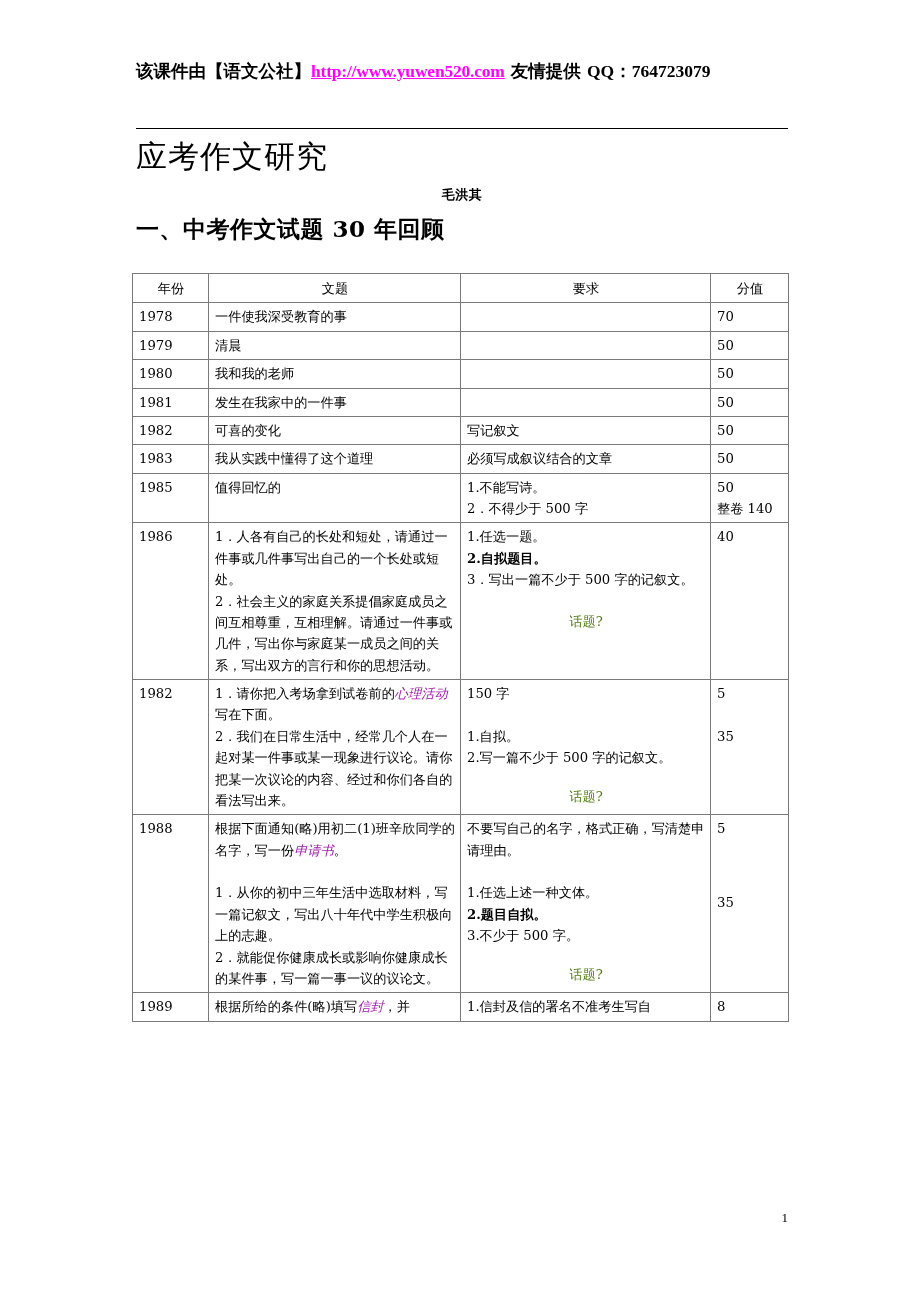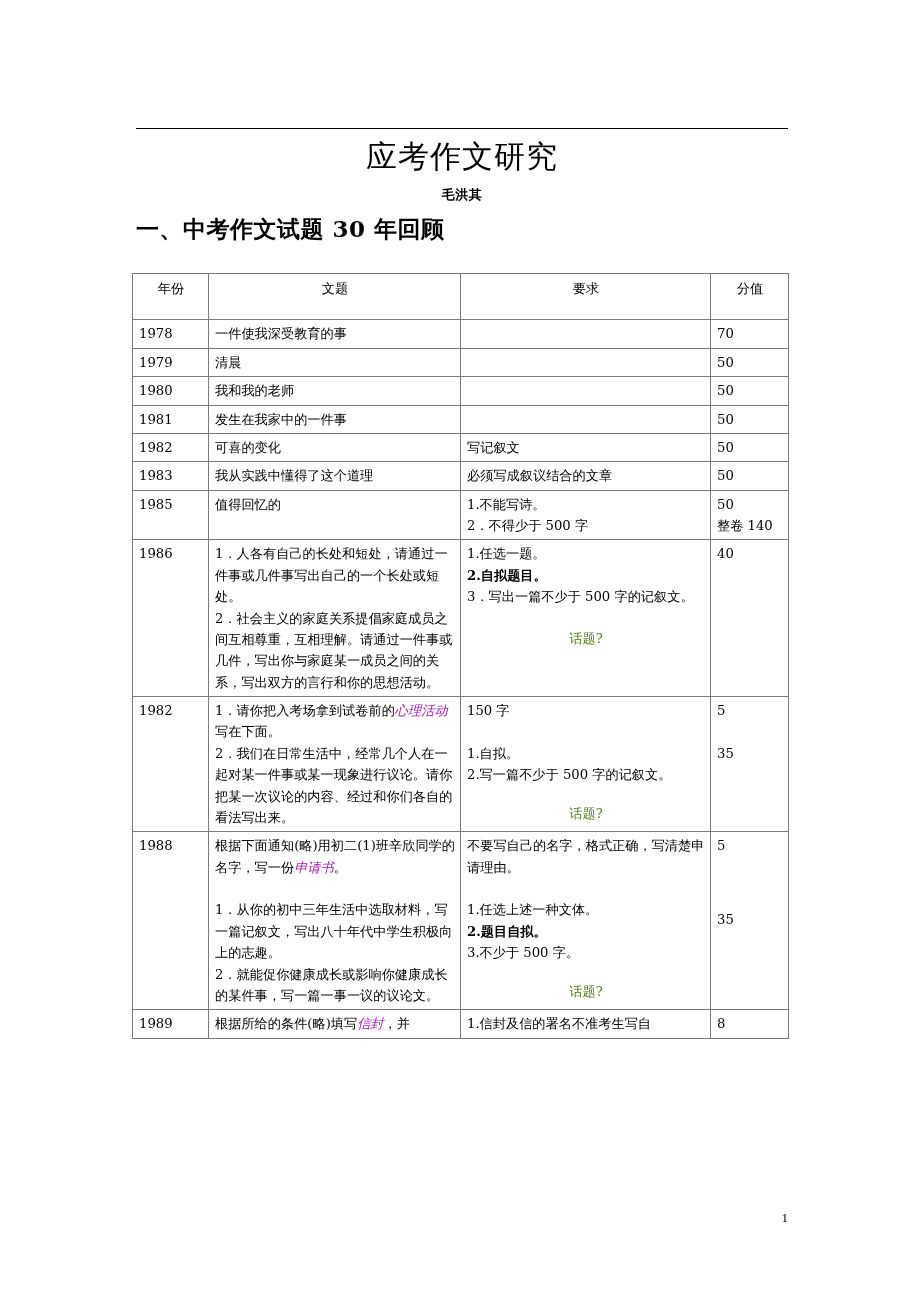--- a/index.html
+++ b/index.html
@@ -53,21 +53,20 @@
     width: 652px;
     height: 0;
     border-top: 1.4px solid #000;
   }
   
   .doc-title {
     position: absolute;
     left: 136px;
     top: 138px;
     width: 652px;
-    text-align: center;
     font-size: 31px;
     line-height: 1.2;
     font-family: "DejaVu Serif", "Liberation Serif", serif;
     letter-spacing: 1px;
   }
   .doc-author {
     position: absolute;
     left: 136px;
     top: 186px;
     width: 652px;
@@ -102,21 +101,21 @@
     vertical-align: top;
     padding: 3px 5px 3px 6px;
     line-height: 1.62;
     font-weight: normal;
     font-size: 13.2px;
   }
   table.exam thead td {
     text-align: center;
     vertical-align: middle;
     padding-top: 4px;
-    padding-bottom: 20px;
+    padding-bottom: 3px;
   }
   .col-year   { width: 76px; }
   .col-topic  { width: 252px; }
   .col-req    { width: 250px; }
   .col-score  { width: 78px; }
   thead .col-year, thead .col-score { text-align: center; }
 
   .topic-cell { font-weight: bold; }
   .topic-cell.plain { font-weight: normal; }
   .red { color: #a21caf; font-style: italic; }
@@ -138,20 +137,23 @@
     top: 1210px;
     font-size: 13px;
     font-family: "Liberation Serif", "DejaVu Serif", serif;
   }
 </style>
 </head>
 <body>
 
 <div class="page">
 
+  <div class="banner">
+    <span class="cn">该课件由【语文公社】</span><a class="url" href="#">http://www.yuwen520.com</a><span class="cn"> 友情提供 </span><span class="qq">QQ：764723079</span>
+  </div>
 
   <div class="hrule"></div>
 
   <div class="doc-title">应考作文研究</div>
   <div class="doc-author">毛洪其</div>
   <div class="section-heading">一、中考作文试题 30 年回顾</div>
 
   <div class="tbl-wrap">
   <table class="exam">
     <colgroup>

